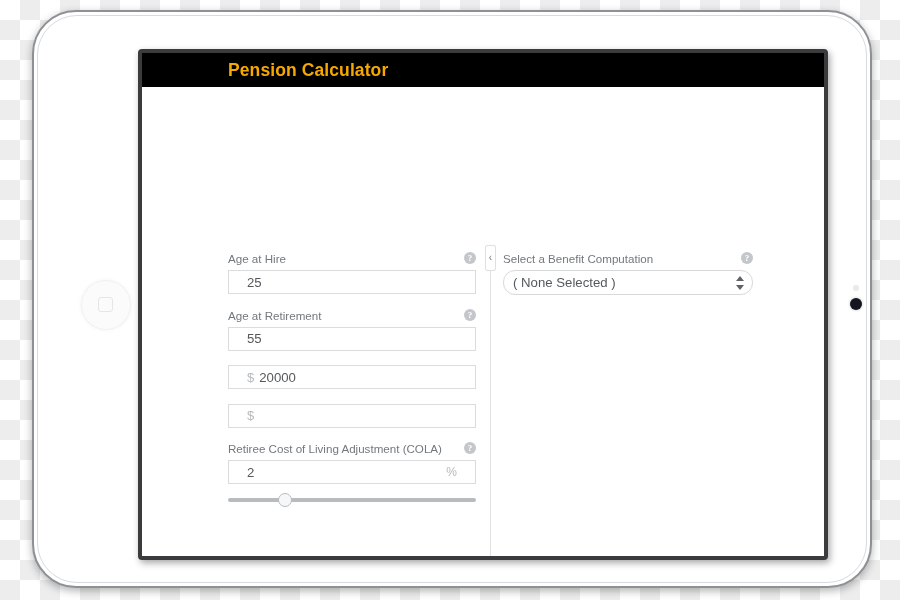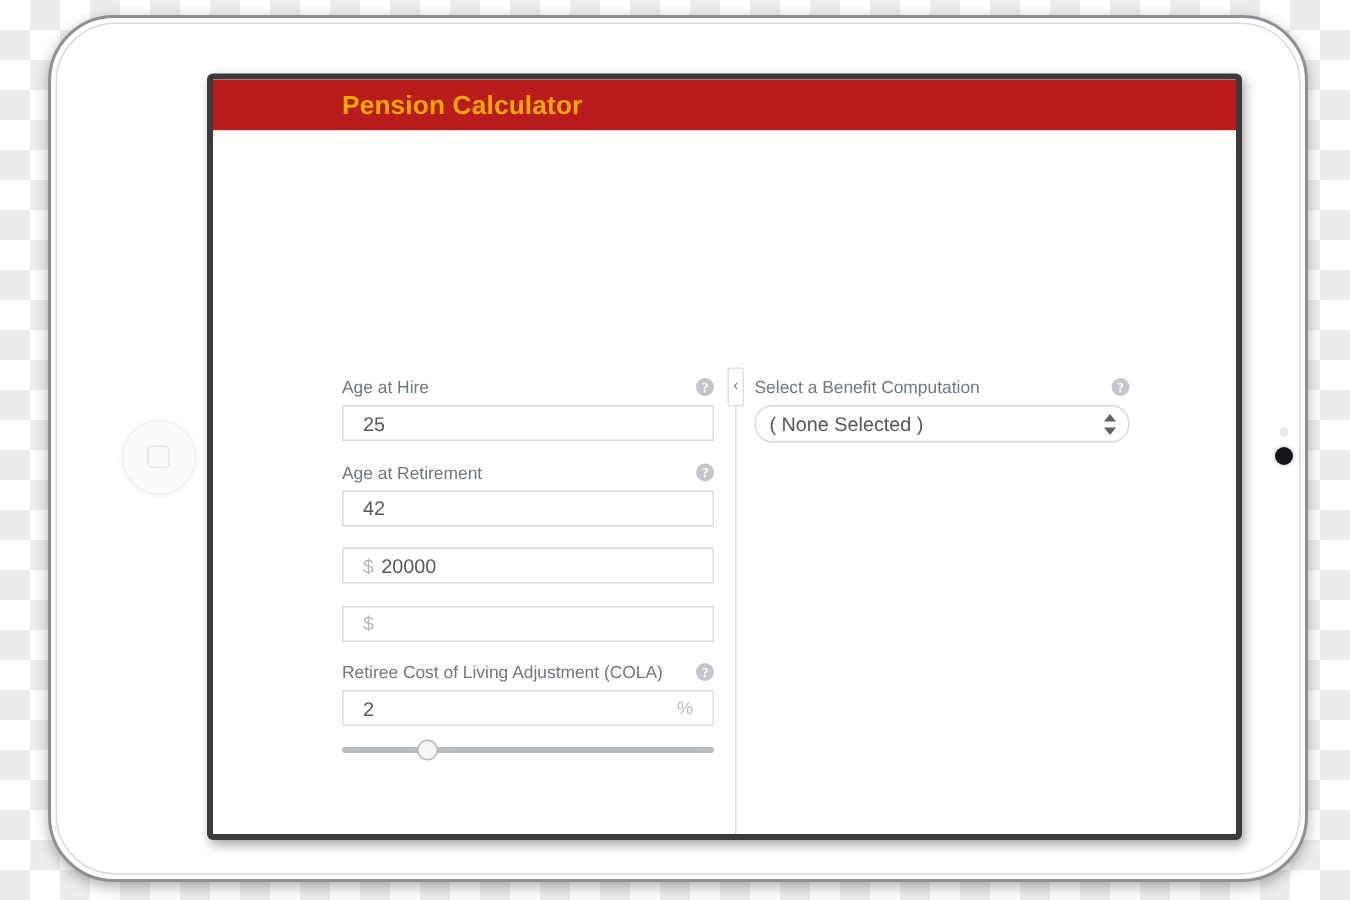--- a/index.html
+++ b/index.html
@@ -95,21 +95,21 @@
     box-sizing: border-box;
     box-shadow: 2px 3px 7px rgba(0,0,0,0.35);
     overflow: hidden;
   }
 
   .titlebar {
     position: absolute;
     left: 0; top: 0;
     width: 100%;
     height: 34px;
-    background: #b91c1c;
+    background: #000000;
   }
   .titlebar-text {
     position: absolute;
     left: 86px;
     top: 7px;
     font-size: 17.5px;
     font-weight: bold;
     color: #f5a800;
     letter-spacing: 0.1px;
   }
@@ -199,21 +199,21 @@
   }
 
   .input-box {
     position: relative;
     height: 24px;
     border: 1px solid #dcdcdc;
     background: #ffffff;
     box-sizing: border-box;
     display: flex;
     align-items: center;
-    padding: 0 13px;
+    padding: 0 18px;
   }
   .prefix {
     font-size: 13px;
     color: #b6babe;
     margin-right: 5px;
   }
   .suffix {
     font-size: 12px;
     color: #b6babe;
     margin-left: auto;
@@ -316,21 +316,21 @@
           <span class="help-icon">?</span>
           <div class="input-box">
             <span class="input-val">25</span>
           </div>
         </div>
 
         <div class="field">
           <span class="field-label">Age at Retirement</span>
           <span class="help-icon">?</span>
           <div class="input-box">
-            <span class="input-val">42</span>
+            <span class="input-val">55</span>
           </div>
         </div>
 
         <div class="field">
           <span class="help-icon">?</span>
           <div class="input-box">
             <span class="prefix">$</span>
             <span class="input-val">20000</span>
           </div>
         </div>

